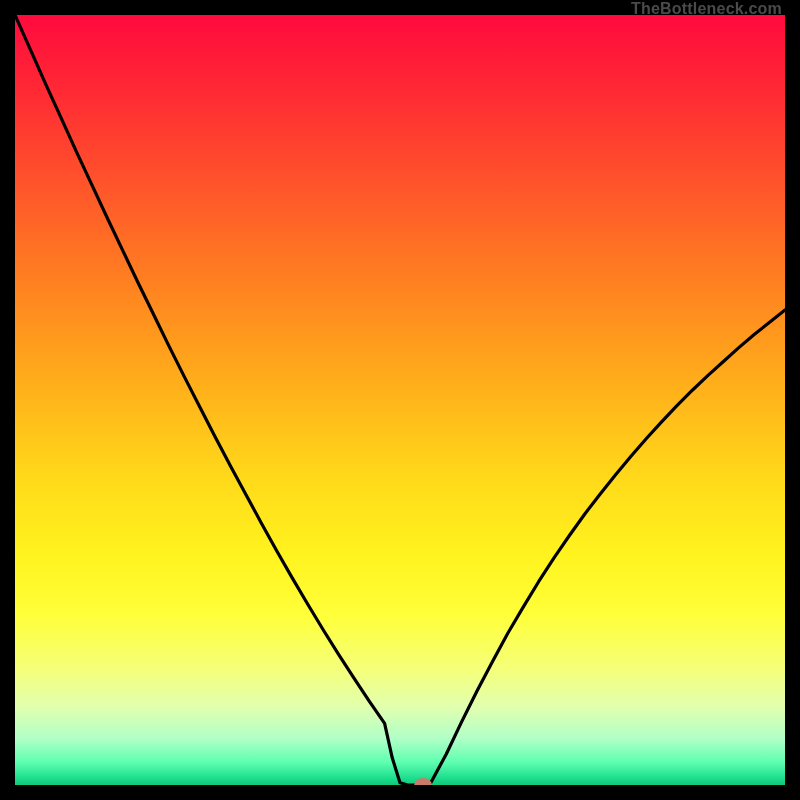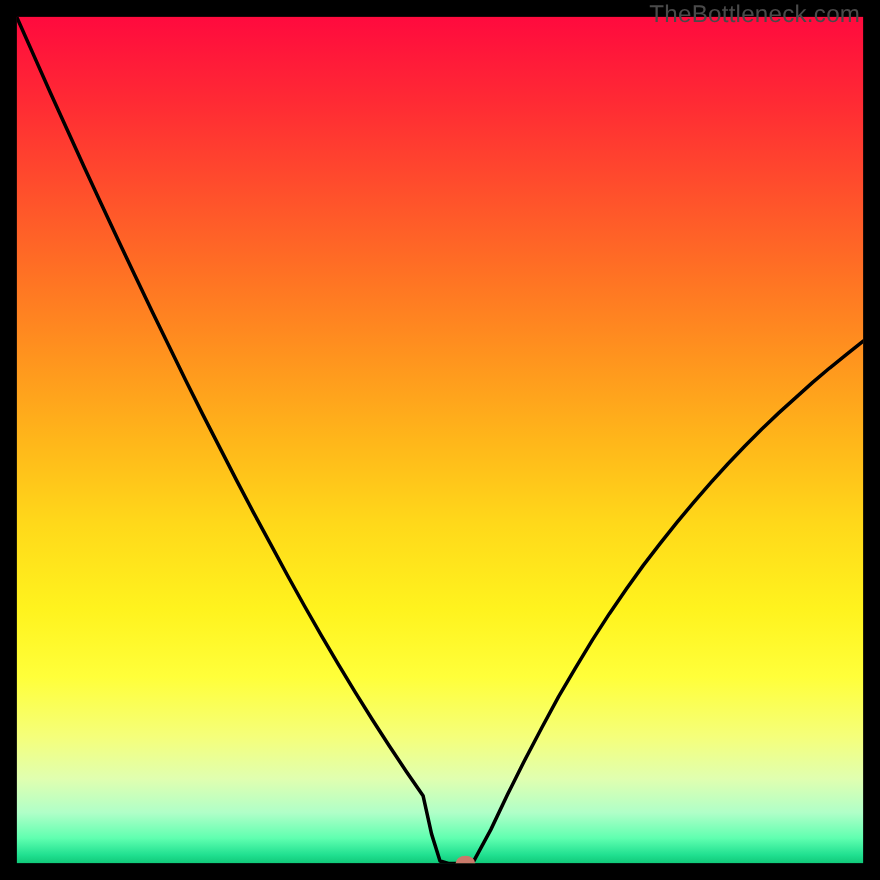--- a/index.html
+++ b/index.html
@@ -22,22 +22,22 @@
     top: 15px;
     width: 770px;
     height: 770px;
     overflow: hidden;
   }
   .watermark {
     position: absolute;
     top: 0px;
     right: 18px;
     color: #4a4a4a;
-    font-size: 22px;
-    font-weight: 400;
+    font-size: 16px;
+    font-weight: 700;
     letter-spacing: 0.2px;
     z-index: 10;
   }
 </style>
 </head>
 <body>
 
 <div class="container">
   <div class="watermark">TheBottleneck.com</div>
   <div class="plot">

